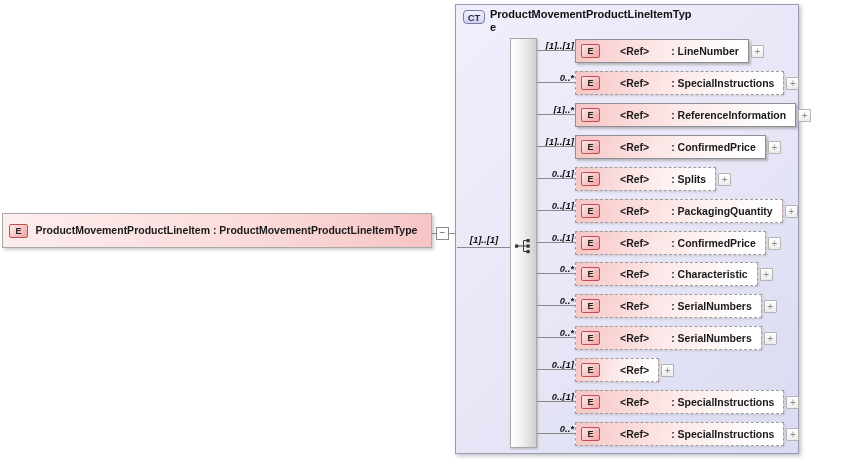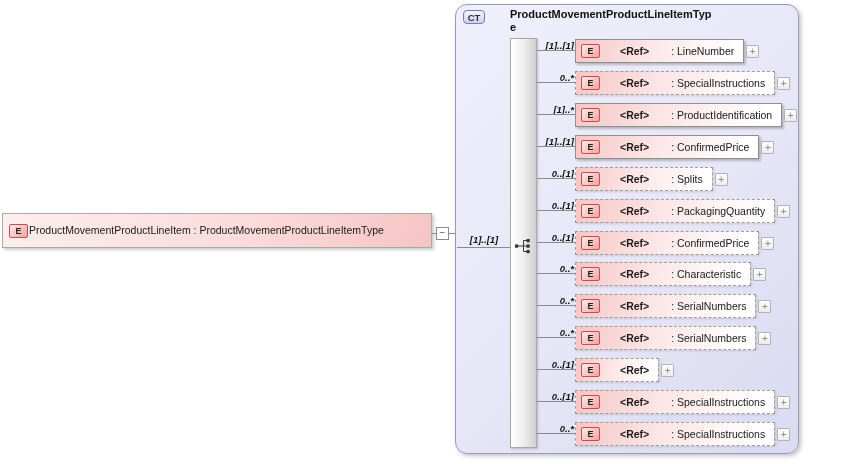--- a/index.html
+++ b/index.html
@@ -17,51 +17,50 @@
     display:flex; align-items:center; padding:0 6px;
   }
   .ebadge {
     width:19px; height:14px; flex:0 0 auto; box-sizing:border-box;
     border:1px solid #c0504d; border-radius:2px;
     background:linear-gradient(135deg,#fdeaea 0%,#f2a2a2 100%);
     color:#222; font-size:9px; font-weight:bold;
     display:flex; align-items:center; justify-content:center;
   }
   .root-label {
-    flex:1; text-align:left; font-weight:normal; font-size:10.5px;
+    flex:1; text-align:center; font-weight:bold; font-size:10.5px;
     line-height:13px; color:#1a1a1a; word-break:break-all; padding:0 1px;
   }
 
   
   .hline-root { position:absolute; left:432px; top:233px; width:23px; height:1px; background:#8a8a8a; }
   .collapse {
     position:absolute; left:436px; top:227px; width:13px; height:13px;
     box-sizing:border-box; border:1px solid #8a8a8a; background:#ffffff;
     color:#555; font-size:10px; line-height:10px; text-align:center;
   }
 
   
   .ct {
     position:absolute; left:455px; top:4px; width:344px; height:450px;
-    box-sizing:border-box; border:1px solid #9a9ab5; border-radius:12px;
+    box-sizing:border-box; border:1px solid #9a9ab5; border-radius:0;
     background:linear-gradient(135deg,#efeffc 0%,#e6e6f7 55%,#dadaf1 100%);
     box-shadow:2px 2px 4px rgba(100,100,125,.4);
   }
   .ct-badge {
     position:absolute; left:7px; top:5px; width:22px; height:14px;
     box-sizing:border-box; border:1px solid #7a7aa8; border-radius:4px;
     background:linear-gradient(#f4f4fd,#cfcfef);
     font-size:9.5px; font-weight:bold; color:#2a2a4a;
     display:flex; align-items:center; justify-content:center;
   }
   .ct-title {
     position:absolute; left:34px; top:3px; width:205px;
     font-size:11px; font-weight:bold; line-height:13px; color:#111;
     word-break:break-all;
-    margin-left:20px;
   }
 
   .seqbar {
     position:absolute; left:54px; top:33px; width:27px; height:410px;
     box-sizing:border-box; border:1px solid #a8a8a8;
     background:linear-gradient(to right,#ffffff 0%,#f1f1f1 45%,#cfcfcf 100%);
     box-shadow:1px 1px 2px rgba(0,0,0,.2);
   }
   .seqicon { position:absolute; left:58px; top:233px; }
 
@@ -80,21 +79,21 @@
     font-size:9.5px; font-style:italic; font-weight:bold; color:#111;
   }
   .box {
     height:24px; box-sizing:border-box; display:flex; align-items:center;
     padding:0 9px 0 5px;
     background:linear-gradient(105deg,#f6c6c6 0%,#fce7e7 45%,#ffffff 92%);
   }
   .row.solid  .box { border:1px solid #8f8f8f; box-shadow:2px 2px 2px rgba(90,90,90,.35); }
   .row.dashed .box { border:1px dashed #9d9d9d; box-shadow:1px 1px 2px rgba(120,120,120,.25); }
   .ref { font-size:10.5px; font-weight:bold; color:#1a1a1a; margin-left:20px; white-space:pre; }
-  .nm  { font-size:10.5px; font-weight:normal; color:#1a1a1a; margin-left:22px; white-space:pre; }
+  .nm  { font-size:10.5px; font-weight:bold; color:#1a1a1a; margin-left:22px; white-space:pre; }
   .plus {
     width:13px; height:13px; flex:0 0 auto; box-sizing:border-box; margin-left:2px;
     border:1px solid #b3b3b3; border-radius:1px;
     background:linear-gradient(#ffffff,#ececec);
     color:#8a8a8a; font-size:10px; line-height:11px; text-align:center;
   }
 </style>
 </head>
 <body>
 
@@ -150,21 +149,21 @@
     <div class="plus">+</div>
   </div>
         <div class="row solid" style="top: 98px;">
     <div class="conn">
       <span class="card">[1]..*</span>
       <div class="line"></div>
     </div>
     <div class="box">
       <span class="ebadge">E</span>
       <span class="ref">&lt;Ref&gt;</span>
-      <span class="nm">: ProductIdentification</span>
+      <span class="nm">: ReferenceInformation</span>
     </div>
     <div class="plus">+</div>
   </div>
         <div class="row solid" style="top: 130px;">
     <div class="conn">
       <span class="card">[1]..[1]</span>
       <div class="line"></div>
     </div>
     <div class="box">
       <span class="ebadge">E</span>

